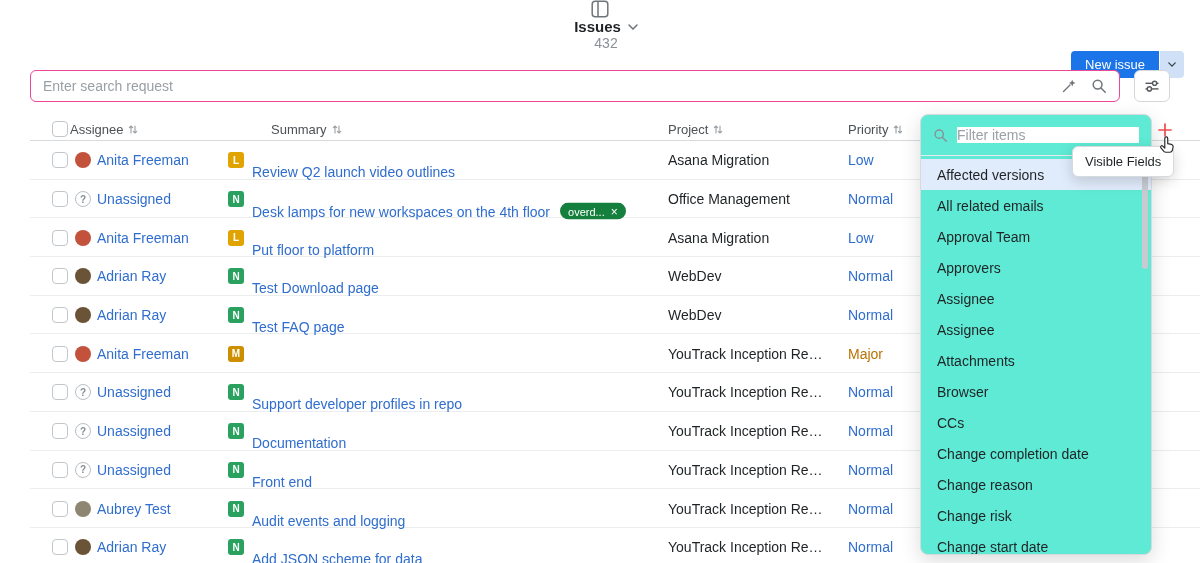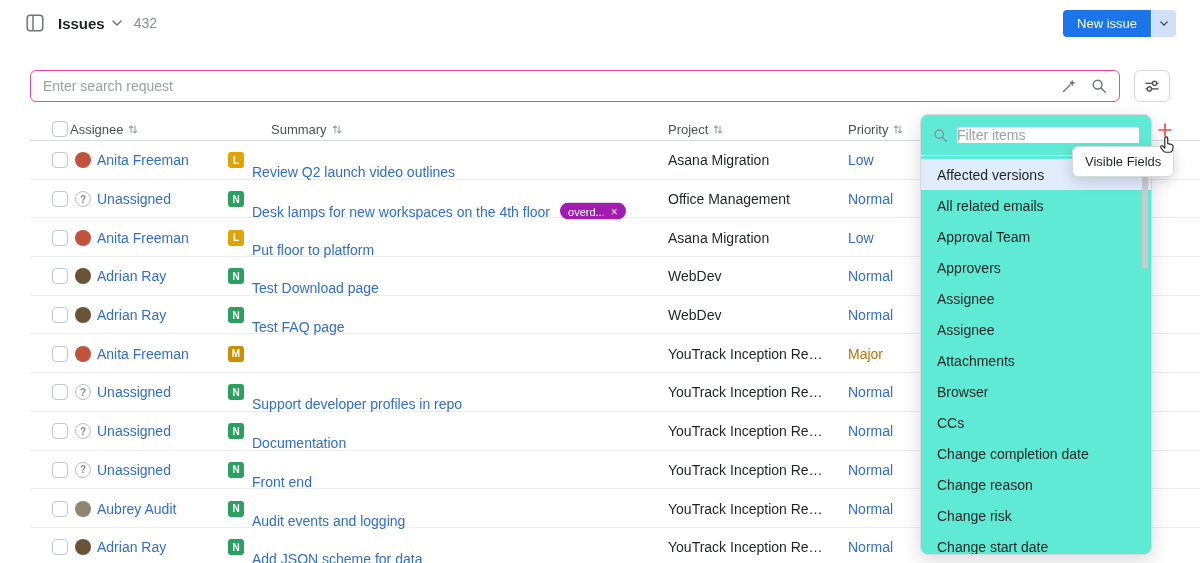--- a/index.html
+++ b/index.html
@@ -7,21 +7,21 @@
   body {
     position: relative;
     font-family: "Liberation Sans", "DejaVu Sans", sans-serif;
     background: #fff;
     color: #1f2326;
     overflow: hidden;
   }
   a { text-decoration: none; cursor: pointer; }
 
   
-  .topbar { position:absolute; top:0; left:0; right:0; height:46px; display:flex; align-items:center; padding:0 24px; }
+  .topbar { position:absolute; top:0; left:0; right:0; height:46px; display:flex; align-items:center; padding:0 16px;flex-direction:column; }
   .icon-btn { width:22px; height:22px; display:flex; align-items:center; justify-content:center; cursor:pointer; }
   .title-wrap { display:flex; align-items:center; gap:7px; margin-left:12px; cursor:pointer; }
   .title { font-size:15px; font-weight:700; color:#1f2326; }
   .count { margin-left:12px; font-size:14px; color:#8a9097; }
   .ni-wrap { margin-left:auto; display:flex; }
   .ni { border:none; background:var(--accent); color:#fff; font-family:inherit; font-size:13px; padding:6px 14px; border-radius:4px 0 0 4px; cursor:pointer; }
   .ni-chev { border:none; background:var(--accent-soft); width:24px; margin-left:1px; border-radius:0 4px 4px 0; display:flex; align-items:center; justify-content:center; cursor:pointer; }
 
   
   .search-row { position:absolute; top:70px; left:30px; right:30px; display:flex; align-items:center; }
@@ -173,21 +173,21 @@
       <div class="c-priority" style="color: rgb(47, 109, 206);">Low</div>
     </div>
     <div class="row">
       <div class="sep"></div>
       <div class="checkbox c-check"></div>
       <div class="avatar c-avatar unassigned">?</div>
       <a class="c-name">Unassigned</a>
       <div class="type c-type" style="background: rgb(43, 161, 95);">N</div>
       <div class="c-summary">
         <a class="slink">Desk lamps for new workspaces on the 4th floor</a>
-        <span class="tag" style="background: #a21caf;">
+        <span class="tag" style="background: #15803d;">
           <span>overd...</span>
           <span class="tagx">×</span>
         </span>
       </div>
       <div class="c-project">Office Management</div>
       <div class="c-priority" style="color: rgb(47, 109, 206);">Normal</div>
     </div>
     <div class="row">
       <div class="sep"></div>
       <div class="checkbox c-check"></div>
@@ -266,21 +266,21 @@
       <div class="c-summary">
         <a class="slink">Front end</a>
       </div>
       <div class="c-project">YouTrack Inception Re…</div>
       <div class="c-priority" style="color: rgb(47, 109, 206);">Normal</div>
     </div>
     <div class="row">
       <div class="sep"></div>
       <div class="checkbox c-check"></div>
       <div class="avatar c-avatar" style="background: rgb(143, 134, 114);"></div>
-      <a class="c-name">Aubrey Audit</a>
+      <a class="c-name">Aubrey Test</a>
       <div class="type c-type" style="background: rgb(43, 161, 95);">N</div>
       <div class="c-summary">
         <a class="slink">Audit events and logging</a>
       </div>
       <div class="c-project">YouTrack Inception Re…</div>
       <div class="c-priority" style="color: rgb(47, 109, 206);">Normal</div>
     </div>
     <div class="row">
       <div class="checkbox c-check"></div>
       <div class="avatar c-avatar" style="background: rgb(106, 83, 54);"></div>

